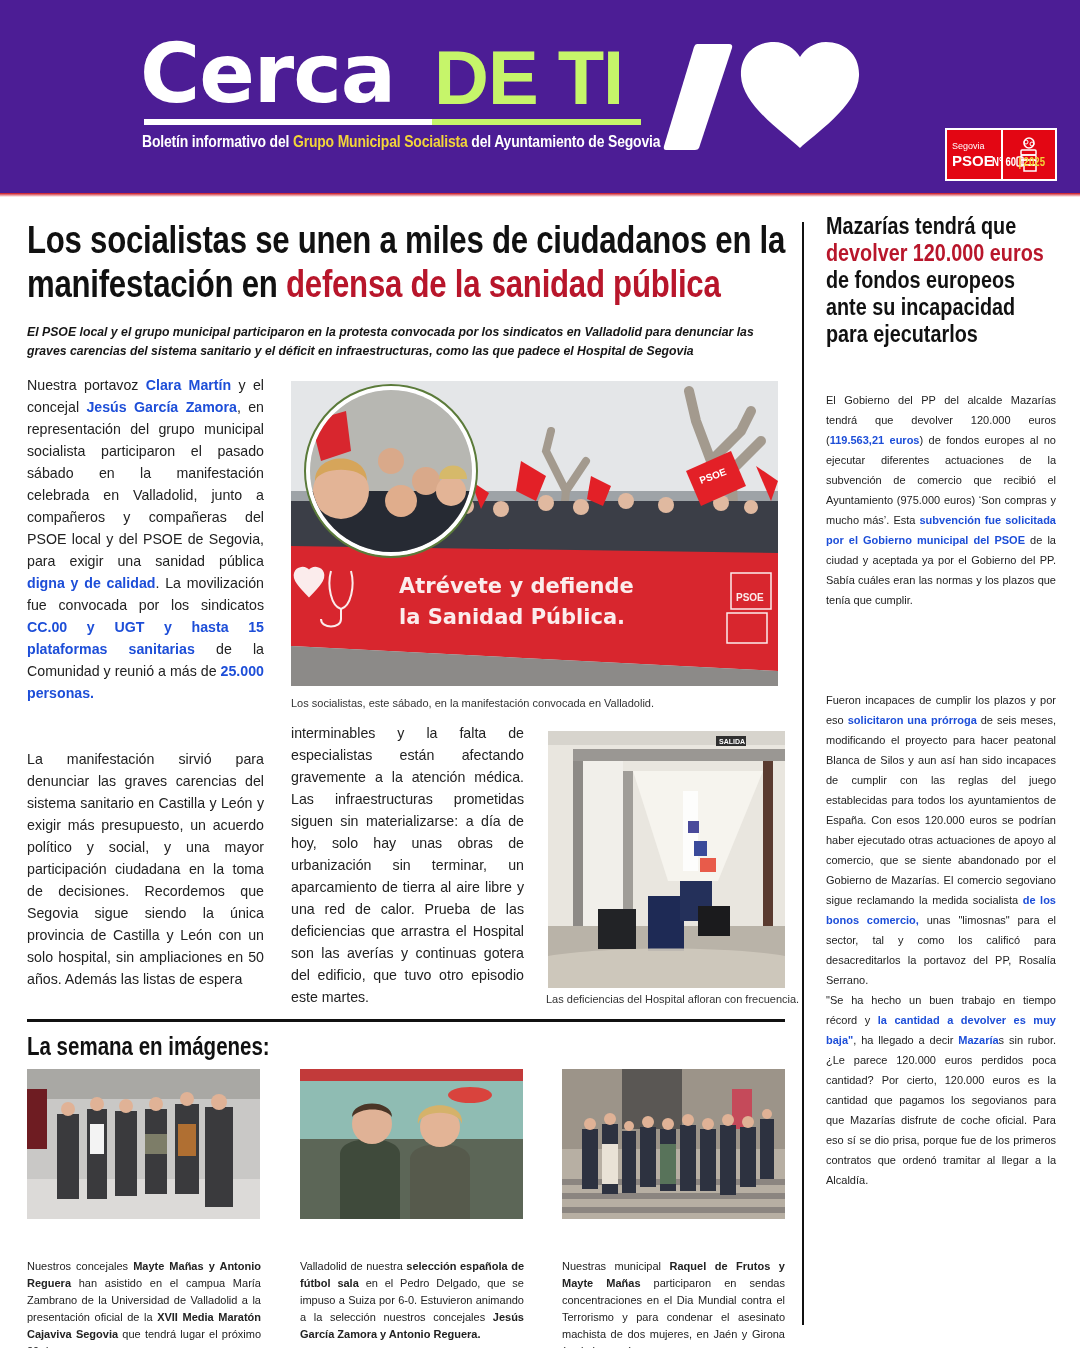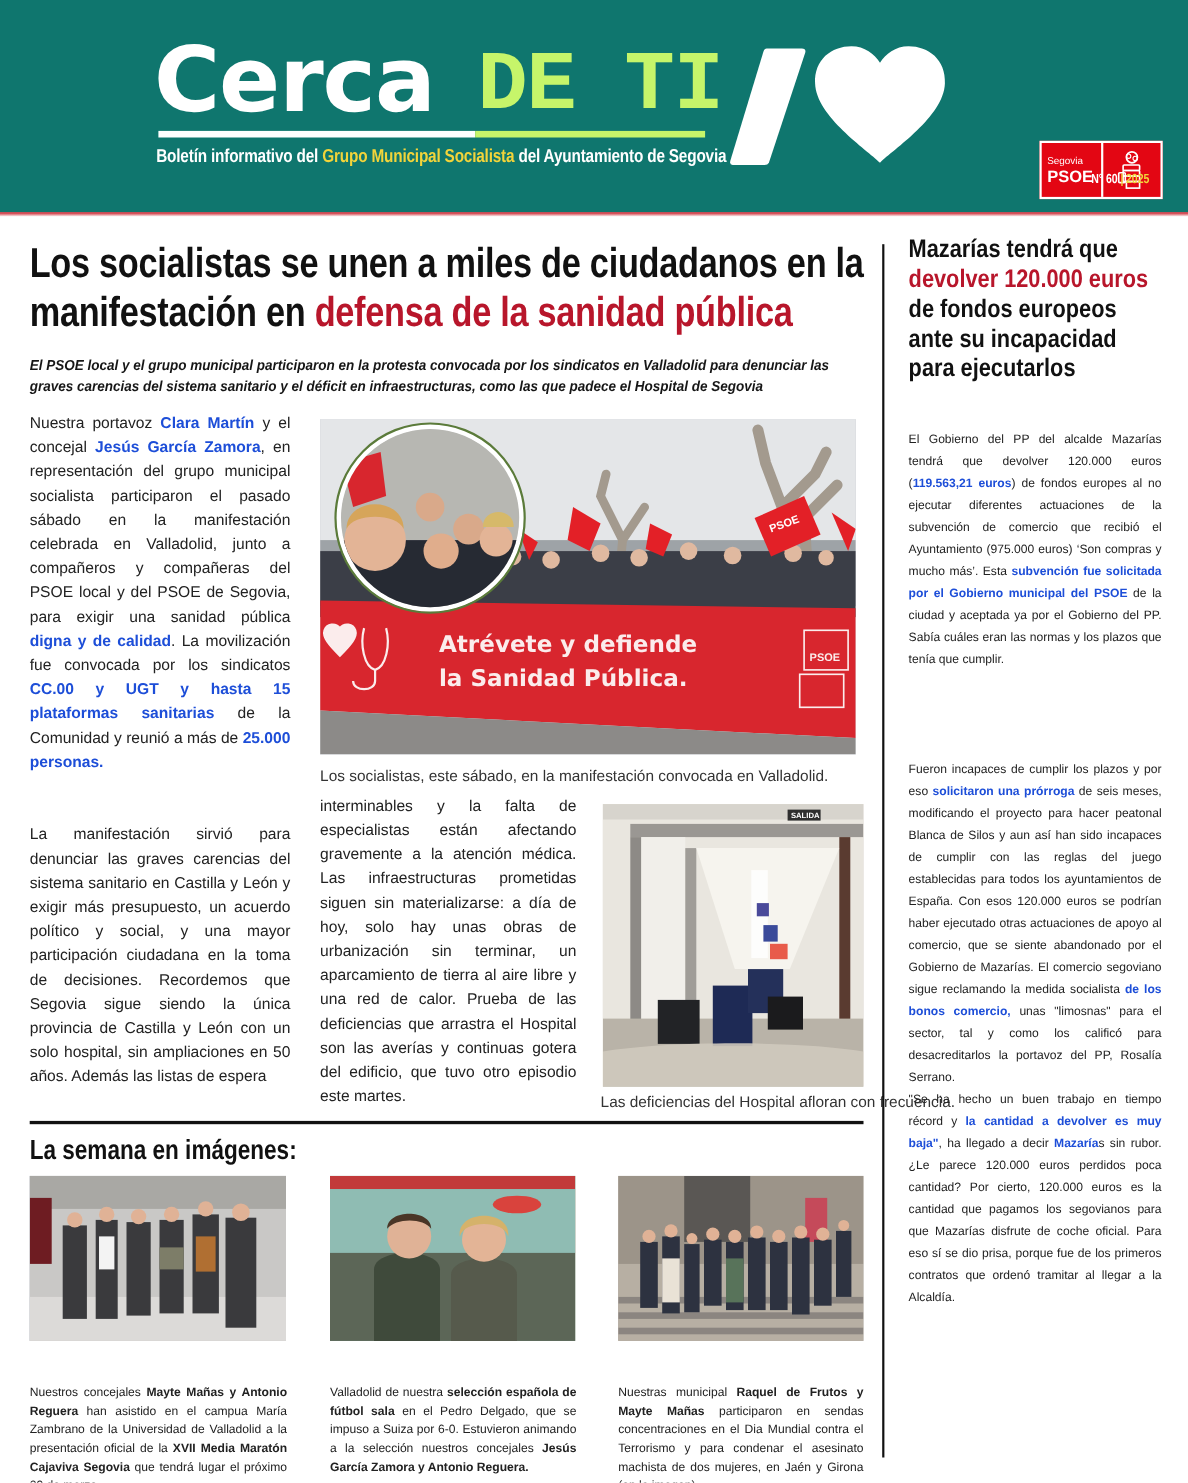--- a/index.html
+++ b/index.html
@@ -1,24 +1,24 @@
 <!DOCTYPE html>
 <html><head>
 <meta charset="utf-8">
 <style>
   * { box-sizing: border-box; margin: 0; padding: 0; }
   html, body { width: 1080px; height: 1348px; background: #ffffff; overflow: hidden; }
   body { position: relative; font-family: "Liberation Sans", sans-serif; color: #1a1a1a; }
 
   
-  .masthead { position: absolute; left: 0; top: 0; width: 1080px; height: 193px; background: #0f766e; }
+  .masthead { position: absolute; left: 0; top: 0; width: 1080px; height: 193px; background: #4c1d95; }
   .masthead-shadow { position: absolute; left: 0; top: 193px; width: 1080px; height: 4px; background: linear-gradient(#c8101c, rgba(255,255,255,0)); }
   .logo-title { position: absolute; left: 140px; top: 24px; height: 100px; white-space: nowrap; }
   .logo-cerca { position: absolute; left: 0; top: 0; font-family: "DejaVu Sans", sans-serif; font-weight: bold; font-size: 82px; color: #ffffff; letter-spacing: -1px; line-height: 100px; }
-  .logo-deti { position: absolute; left: 288px; top: 10px; height: 84px; padding: 0 6px; font-family: Liberation Mono, monospace; font-weight: bold; font-size: 76px; line-height: 88px; color: #c6f56a; letter-spacing: -1px; }
+  .logo-deti { position: absolute; left: 288px; top: 10px; height: 84px; padding: 0 6px; font-family: Liberation Sans, sans-serif; font-weight: bold; font-size: 76px; line-height: 88px; color: #c6f56a; letter-spacing: -1px; }
   .logo-bar-white { position: absolute; left: 144px; top: 119px; width: 288px; height: 6px; background: #ffffff; }
   .logo-bar-green { position: absolute; left: 432px; top: 119px; width: 209px; height: 6px; background: #c6f56a; }
   .tagline { position: absolute; left: 142px; top: 132px; font-family: "Liberation Sans", sans-serif; font-weight: bold; font-size: 17px; color: #ffffff; transform: scaleX(0.82); transform-origin: left center; white-space: nowrap; letter-spacing: -0.2px; }
   .tagline .hl { color: #f2d43a; }
   .slash-icon { position: absolute; left: 663px; top: 42px; width: 70px; height: 110px; }
   .heart-icon { position: absolute; left: 738px; top: 40px; width: 124px; height: 112px; }
 
   .psoe-box { position: absolute; left: 945px; top: 94px; width: 112px; height: 53px; border: 2px solid #ffffff; background: #e30613; display: flex; margin-top: 34px; }
   .psoe-left { width: 56px; height: 100%; border-right: 2px solid #ffffff; color: #fff; display: flex; flex-direction: column; justify-content: center; padding-left: 5px; }
   .psoe-seg { font-size: 9px; line-height: 11px; }
@@ -33,21 +33,21 @@
   .headline .red { color: #b8162b; }
   .lede { position: absolute; left: 27px; top: 322px; width: 760px; font-family: "Liberation Sans", sans-serif; font-weight: bold; font-style: italic; font-size: 13.2px; line-height: 19px; color: #161616; transform: scaleX(0.93); transform-origin: left top; width: 818px; }
 
   .body-text { font-family: "Liberation Sans", sans-serif; font-size: 14.2px; line-height: 22px; color: #222; text-align: justify; }
   .body-text b { color: #1d4ed8; }
   .col1a { position: absolute; left: 27px; top: 374px; width: 237px; }
   .col1b { position: absolute; left: 27px; top: 748px; width: 237px; }
   .col2 { position: absolute; left: 291px; top: 722px; width: 233px; }
 
   .photo-main { position: absolute; left: 291px; top: 381px; width: 487px; height: 305px; overflow: hidden; background: #cfd3d6; }
-  .caption { position: absolute; font-size: 14px; color: #333; white-space: nowrap; }
+  .caption { position: absolute; font-size: 11px; color: #333; white-space: nowrap; }
   .cap-main { left: 291px; top: 697px; }
   .photo-hospital { position: absolute; left: 548px; top: 731px; width: 237px; height: 257px; overflow: hidden; background: #d9d6cd; }
   .cap-hospital { left: 546px; top: 993px; }
 
   .section-rule { position: absolute; left: 27px; top: 1019px; width: 758px; height: 3px; background: #111; }
   .section-title { position: absolute; left: 27px; top: 1032px; font-family: "Liberation Sans", sans-serif; font-weight: bold; font-size: 25px; color: #111; transform: scaleX(0.82); transform-origin: left top; white-space: nowrap; }
 
   .week-photo { position: absolute; top: 1069px; height: 150px; overflow: hidden; }
   .wp1 { left: 27px; width: 233px; background: #8f9297; }
   .wp2 { left: 300px; width: 223px; background: #6d7a60; }

